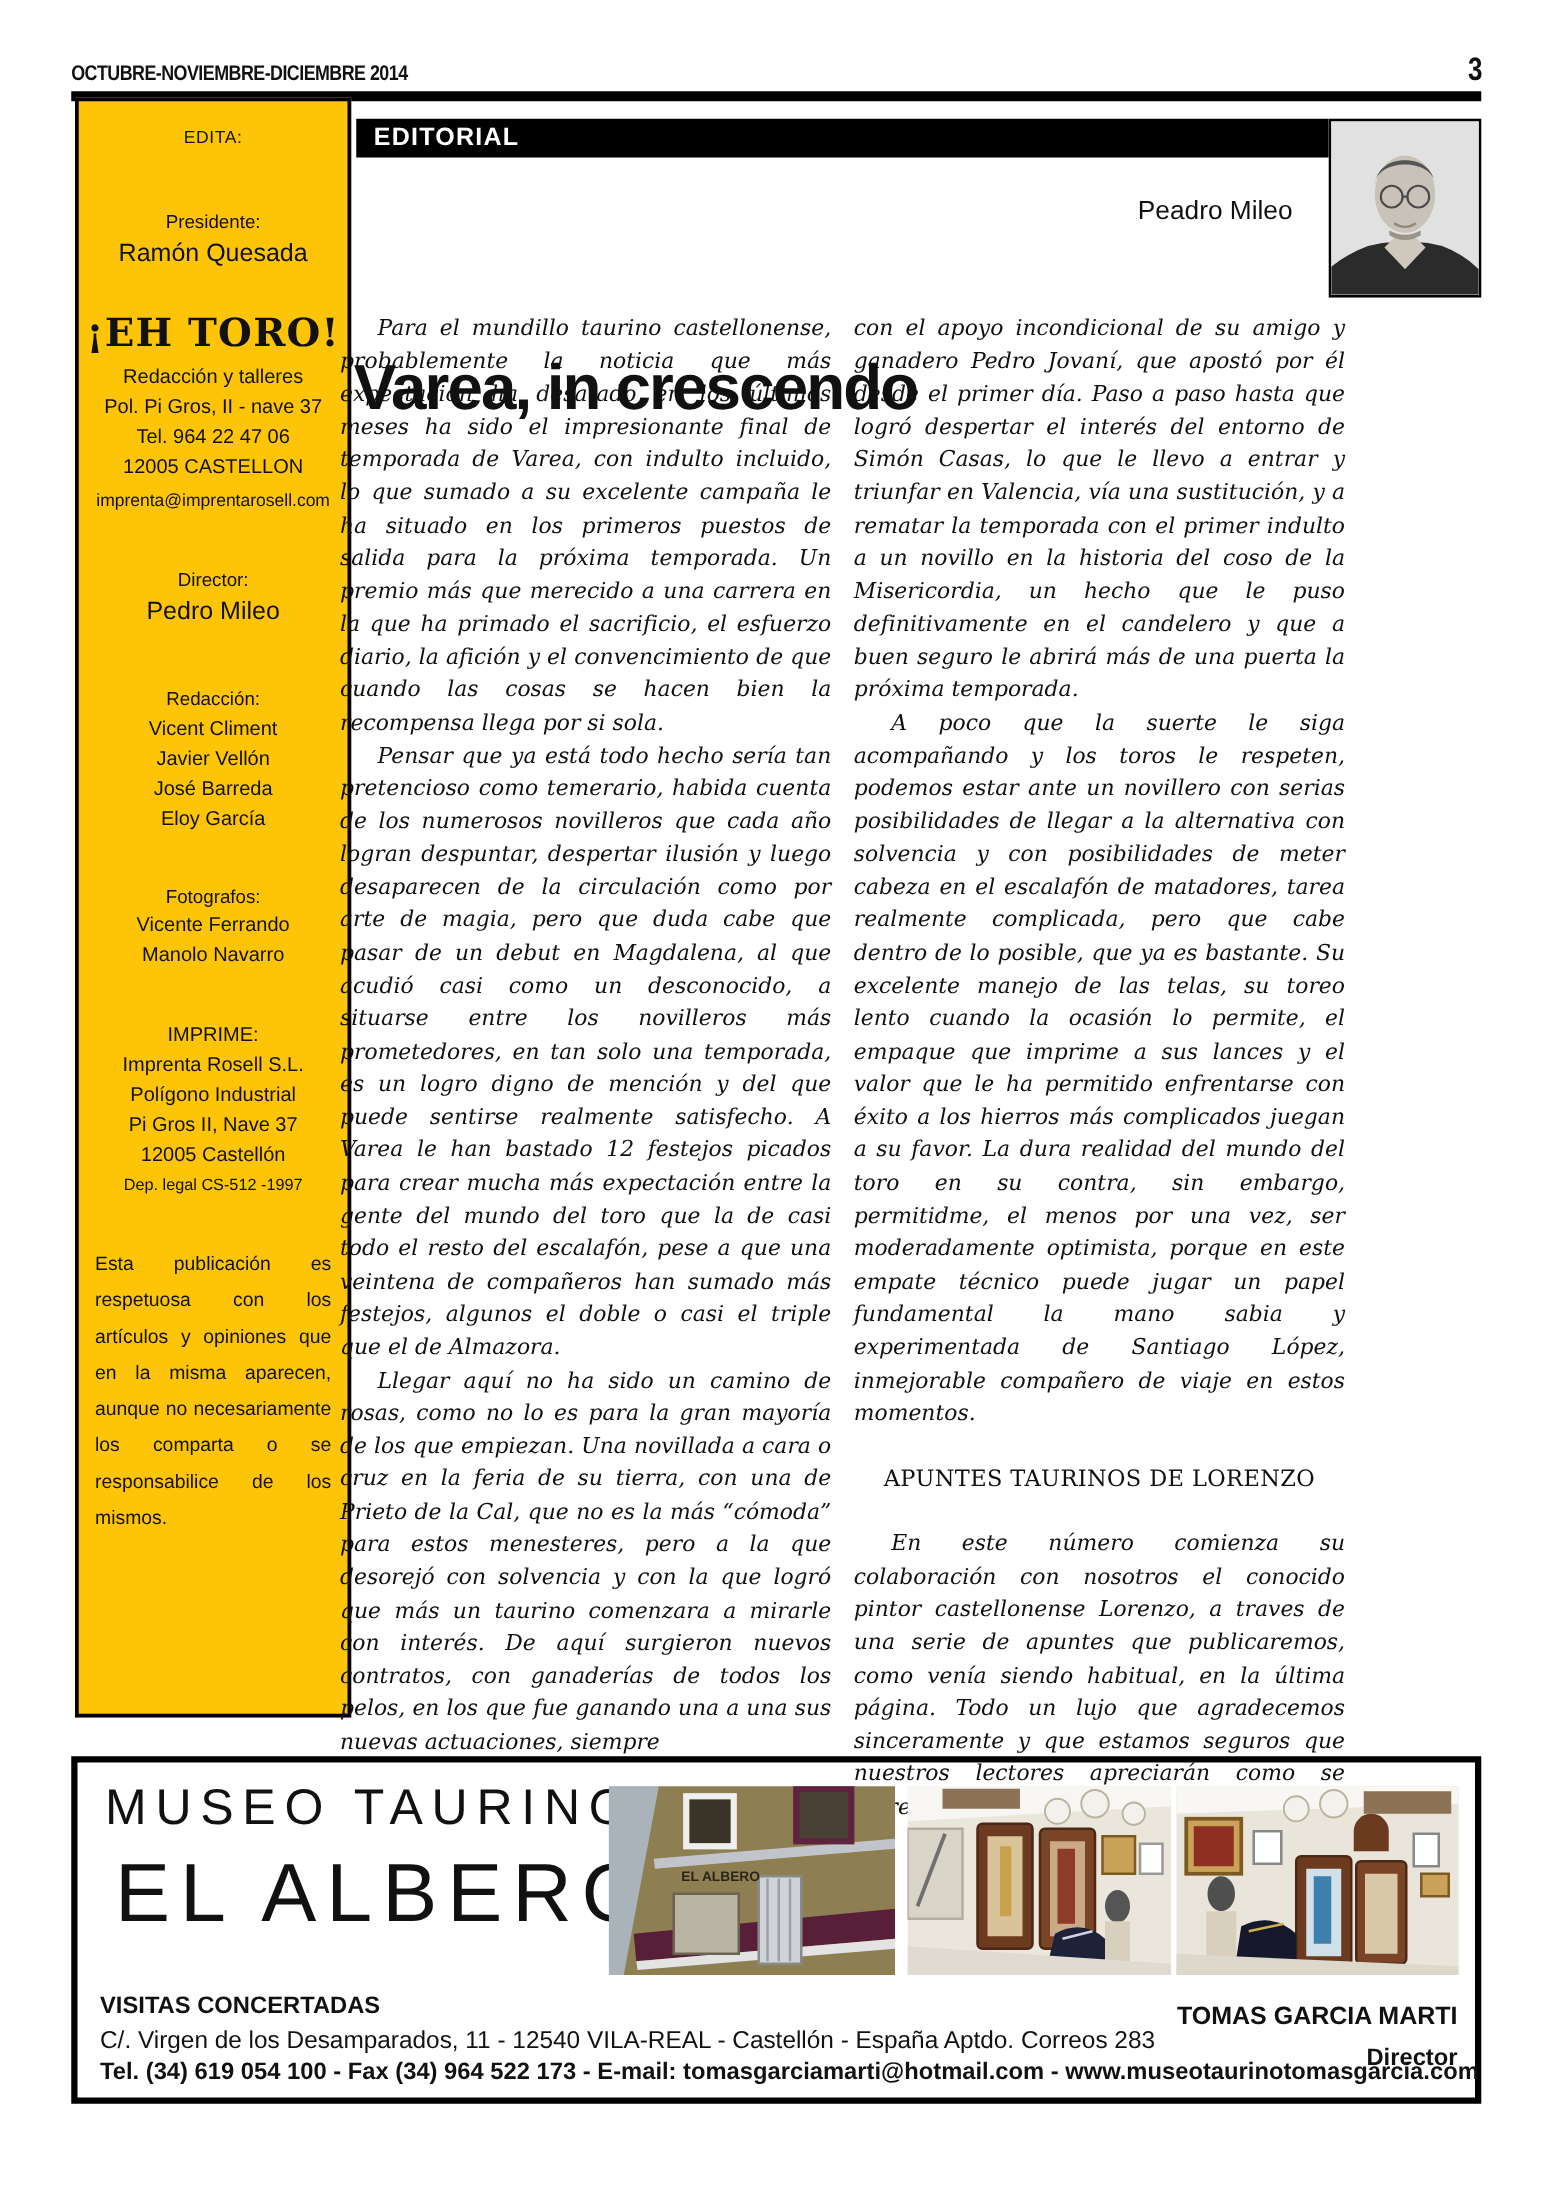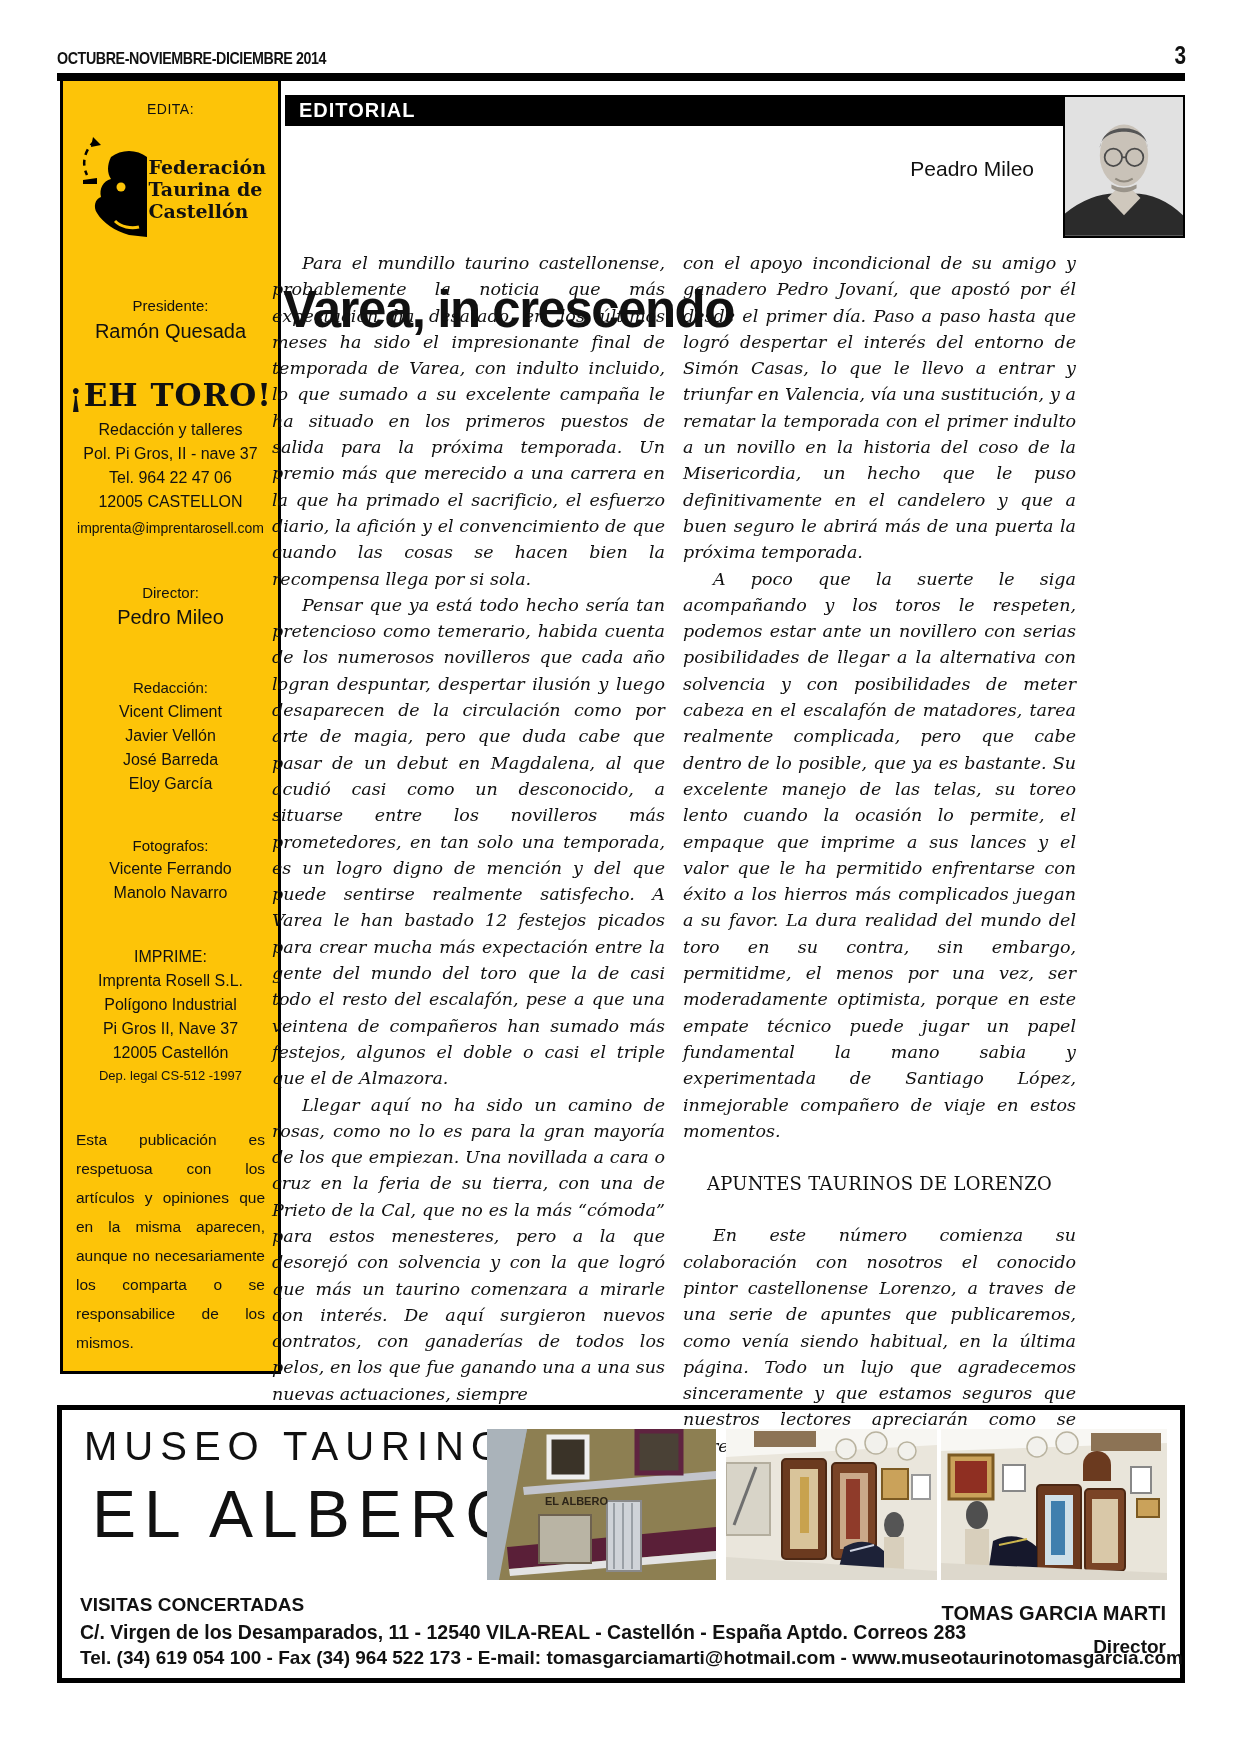--- a/index.html
+++ b/index.html
@@ -56,52 +56,37 @@
   .adbox{position:absolute;left:57px;top:1405px;width:1128px;height:278px;border:5px solid #000;
         box-sizing:border-box;}
   .ad-title1{position:absolute;left:22px;top:14px;font-size:40px;letter-spacing:7px;white-space:nowrap;}
   .ad-title2{position:absolute;left:30px;top:66px;font-size:66px;letter-spacing:8px;white-space:nowrap;}
   .ad-photo{position:absolute;top:19px;height:151px;}
   .ad-photo svg{display:block;width:100%;height:100%;}
   .ad-photo1{left:425px;width:229px;}
   .ad-photo2{left:664px;width:211px;}
   .ad-photo3{left:879px;width:226px;}
   .ad-visitas{position:absolute;left:18px;top:184px;font-weight:bold;font-size:19px;}
-  .ad-address{position:absolute;left:18px;top:211px;font-weight:bold;font-size:19.5px;white-space:nowrap;}
+  .ad-address{position:absolute;left:18px;top:211px;font-weight:normal;font-size:19.5px;white-space:nowrap;}
   .ad-contact{position:absolute;left:18px;top:237px;font-weight:bold;font-size:19px;white-space:nowrap;}
   .ad-owner{position:absolute;right:14px;top:192px;font-weight:bold;font-size:20px;text-align:right;}
   .ad-role{position:absolute;right:14px;top:226px;font-weight:bold;font-size:19px;text-align:right;}
 </style>
 </head>
 <body>
 
 <div class="page">
 
   <div class="issue">OCTUBRE-NOVIEMBRE-DICIEMBRE 2014</div>
   <div class="pageno">3</div>
   <div class="header-rule"></div>
 
   <div class="sidebar">
     <div class="sb-edita">EDITA:</div>
 
-    <div class="sb-logo">
-      <svg viewBox="0 0 66 108">
-        <path d="M14 6 C4 14 0 28 6 40" fill="none" stroke="#000" stroke-width="2.5" stroke-dasharray="6 5"></path>
-        <path d="M12 2 L20 10 L10 12 Z" fill="#000"></path>
-        <path d="M2 45 L16 43 L16 49 L2 49 Z" fill="#000"></path>
-        <path d="M30 22 C26 30 26 38 30 44 C22 46 18 54 20 62 C14 64 12 72 16 78 C22 88 34 96 48 100 L66 102 L66 22 C56 14 40 14 30 22 Z" fill="#000"></path>
-        <circle cx="40" cy="52" r="4.5" fill="#fdc408"></circle>
-        <path d="M34 86 C40 92 50 94 58 92" fill="none" stroke="#fdc408" stroke-width="3"></path>
-      </svg>
-      <div class="sb-logo-text">
-        <div>Federación</div>
-        <div>Taurina de</div>
-        <div>Castellón</div>
-      </div>
-    </div>
 
     <div class="sb-label" style="margin-top:52px;text-align:center;">Presidente:</div>
     <div class="sb-name" style="margin-top:6px;">Ramón Quesada</div>
 
     <div class="sb-mag">¡EH TORO!</div>
     <div class="sb-line16" style="margin-top:8px;">Redacción y talleres</div>
     <div class="sb-line16">Pol. Pi Gros, II - nave 37</div>
     <div class="sb-line16">Tel. 964 22 47 06</div>
     <div class="sb-line16">12005 CASTELLON</div>
     <div class="sb-line14">imprenta@imprentarosell.com</div>

